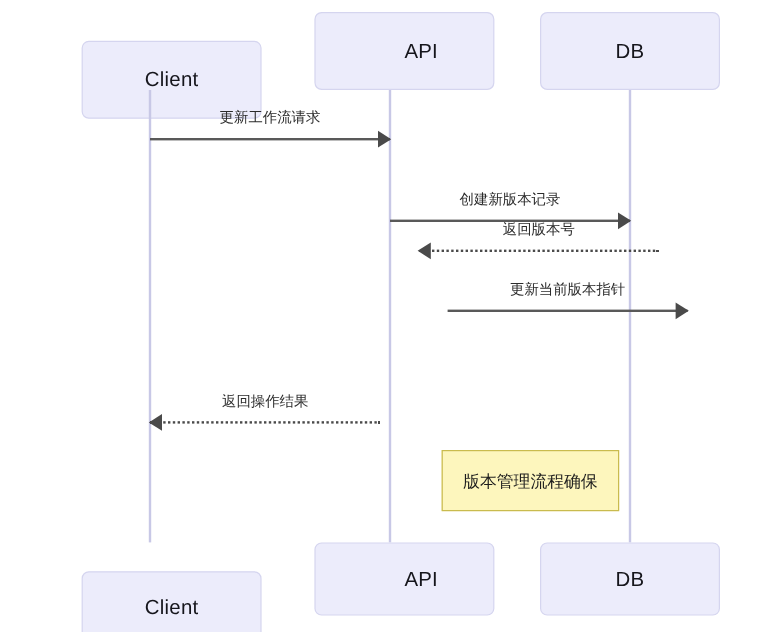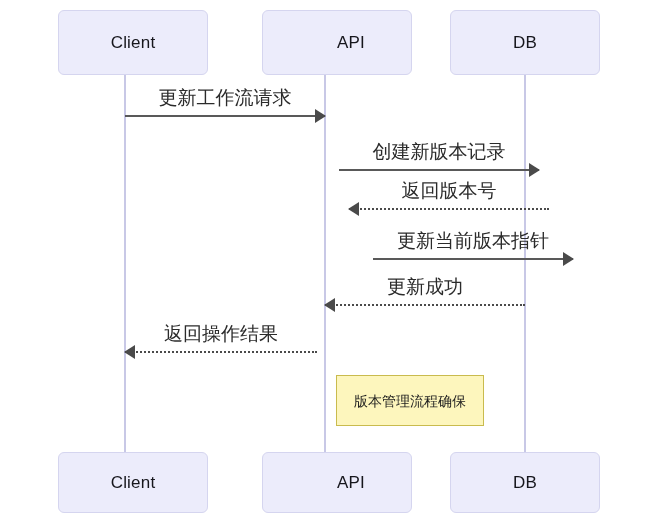--- a/index.html
+++ b/index.html
@@ -16,21 +16,21 @@
     position: absolute;
     width: 150px; height: 65px;
     background: #ececfb;
     border: 1px solid #d5d5ef;
     border-radius: 6px;
     display: flex; align-items: center; justify-content: center;
     color: #16161c;
     font-size: 17px;
     letter-spacing: .2px;
   }
-  .p-client { left: 58px; }
+  .p-client { left: 68px; margin-top: 24px; }
   .p-api    { left: 262px; padding-left: 28px; }
   .p-db     { left: 450px; text-align: center; }
   .row-top    { top: 10px; }
   .row-bottom { top: 452px; height: 61px; }
 
   
   .lifeline {
     position: absolute;
     top: 75px; height: 377px;
     width: 2px;
@@ -39,21 +39,21 @@
   .ll-client { left: 124px; }
   .ll-api    { left: 324px; }
   .ll-db     { left: 524px; }
 
   
   .msg { position: absolute; height: 34px; }
   .msg .label {
     position: absolute;
     left: 0; right: 0; top: 0;
     text-align: center;
-    font-size: 19px;
+    font-size: 12px;
     color: #2b2b2b;
     white-space: nowrap;
     line-height: 20px;
   }
   .msg .line {
     position: absolute;
     left: 0; right: 0; top: 27px;
     height: 2px;
     background: #595959;
   }
@@ -72,30 +72,30 @@
   .msg .head.right { right: -1px; border-left: 11px solid #4a4a4a; }
   .msg .head.left  { left: -1px;  border-right: 11px solid #4a4a4a; }
 
   
   .span-c2a { left: 125px; width: 200px; }
   .span-a2d { left: 325px; width: 200px; }
   .span-a2c { left: 125px; width: 192px; }
   .span-d2a { left: 325px; width: 200px; }
 
   .m1 { top: 88px;  }
-  .m2 { top: 142px; margin-left: 14px; }
+  .m2 { top: 156px; }
   .m3 { top: 181px; margin-left: 24px; }
   .m4 { top: 231px; margin-left: 48px; }
   .m5 { top: 277px; }
   .m6 { top: 324px; }
 
   
   .note {
     position: absolute;
-    left: 336px; top: 375px;
+    left: 368px; top: 375px;
     width: 148px; height: 51px;
     background: #fdf6bd;
     border: 1px solid #c9bb4e;
     display: flex; flex-direction: column;
     align-items: center; justify-content: center;
     font-size: 14px;
     color: #1d1d1d;
     line-height: 20px;
     text-align: center;
   }
@@ -136,25 +136,20 @@
     <span class="line"></span>
     <span class="head left"></span>
   </div>
 
   <div class="msg m4 span-a2d">
     <span class="label">更新当前版本指针</span>
     <span class="line"></span>
     <span class="head right"></span>
   </div>
 
-  <div class="msg m5 span-d2a dashed">
-    <span class="label">更新成功</span>
-    <span class="line"></span>
-    <span class="head left"></span>
-  </div>
 
   <div class="msg m6 span-a2c dashed">
     <span class="label">返回操作结果</span>
     <span class="line"></span>
     <span class="head left"></span>
   </div>
 
   <div class="note">
     <span>版本管理流程确保</span>
   </div>

